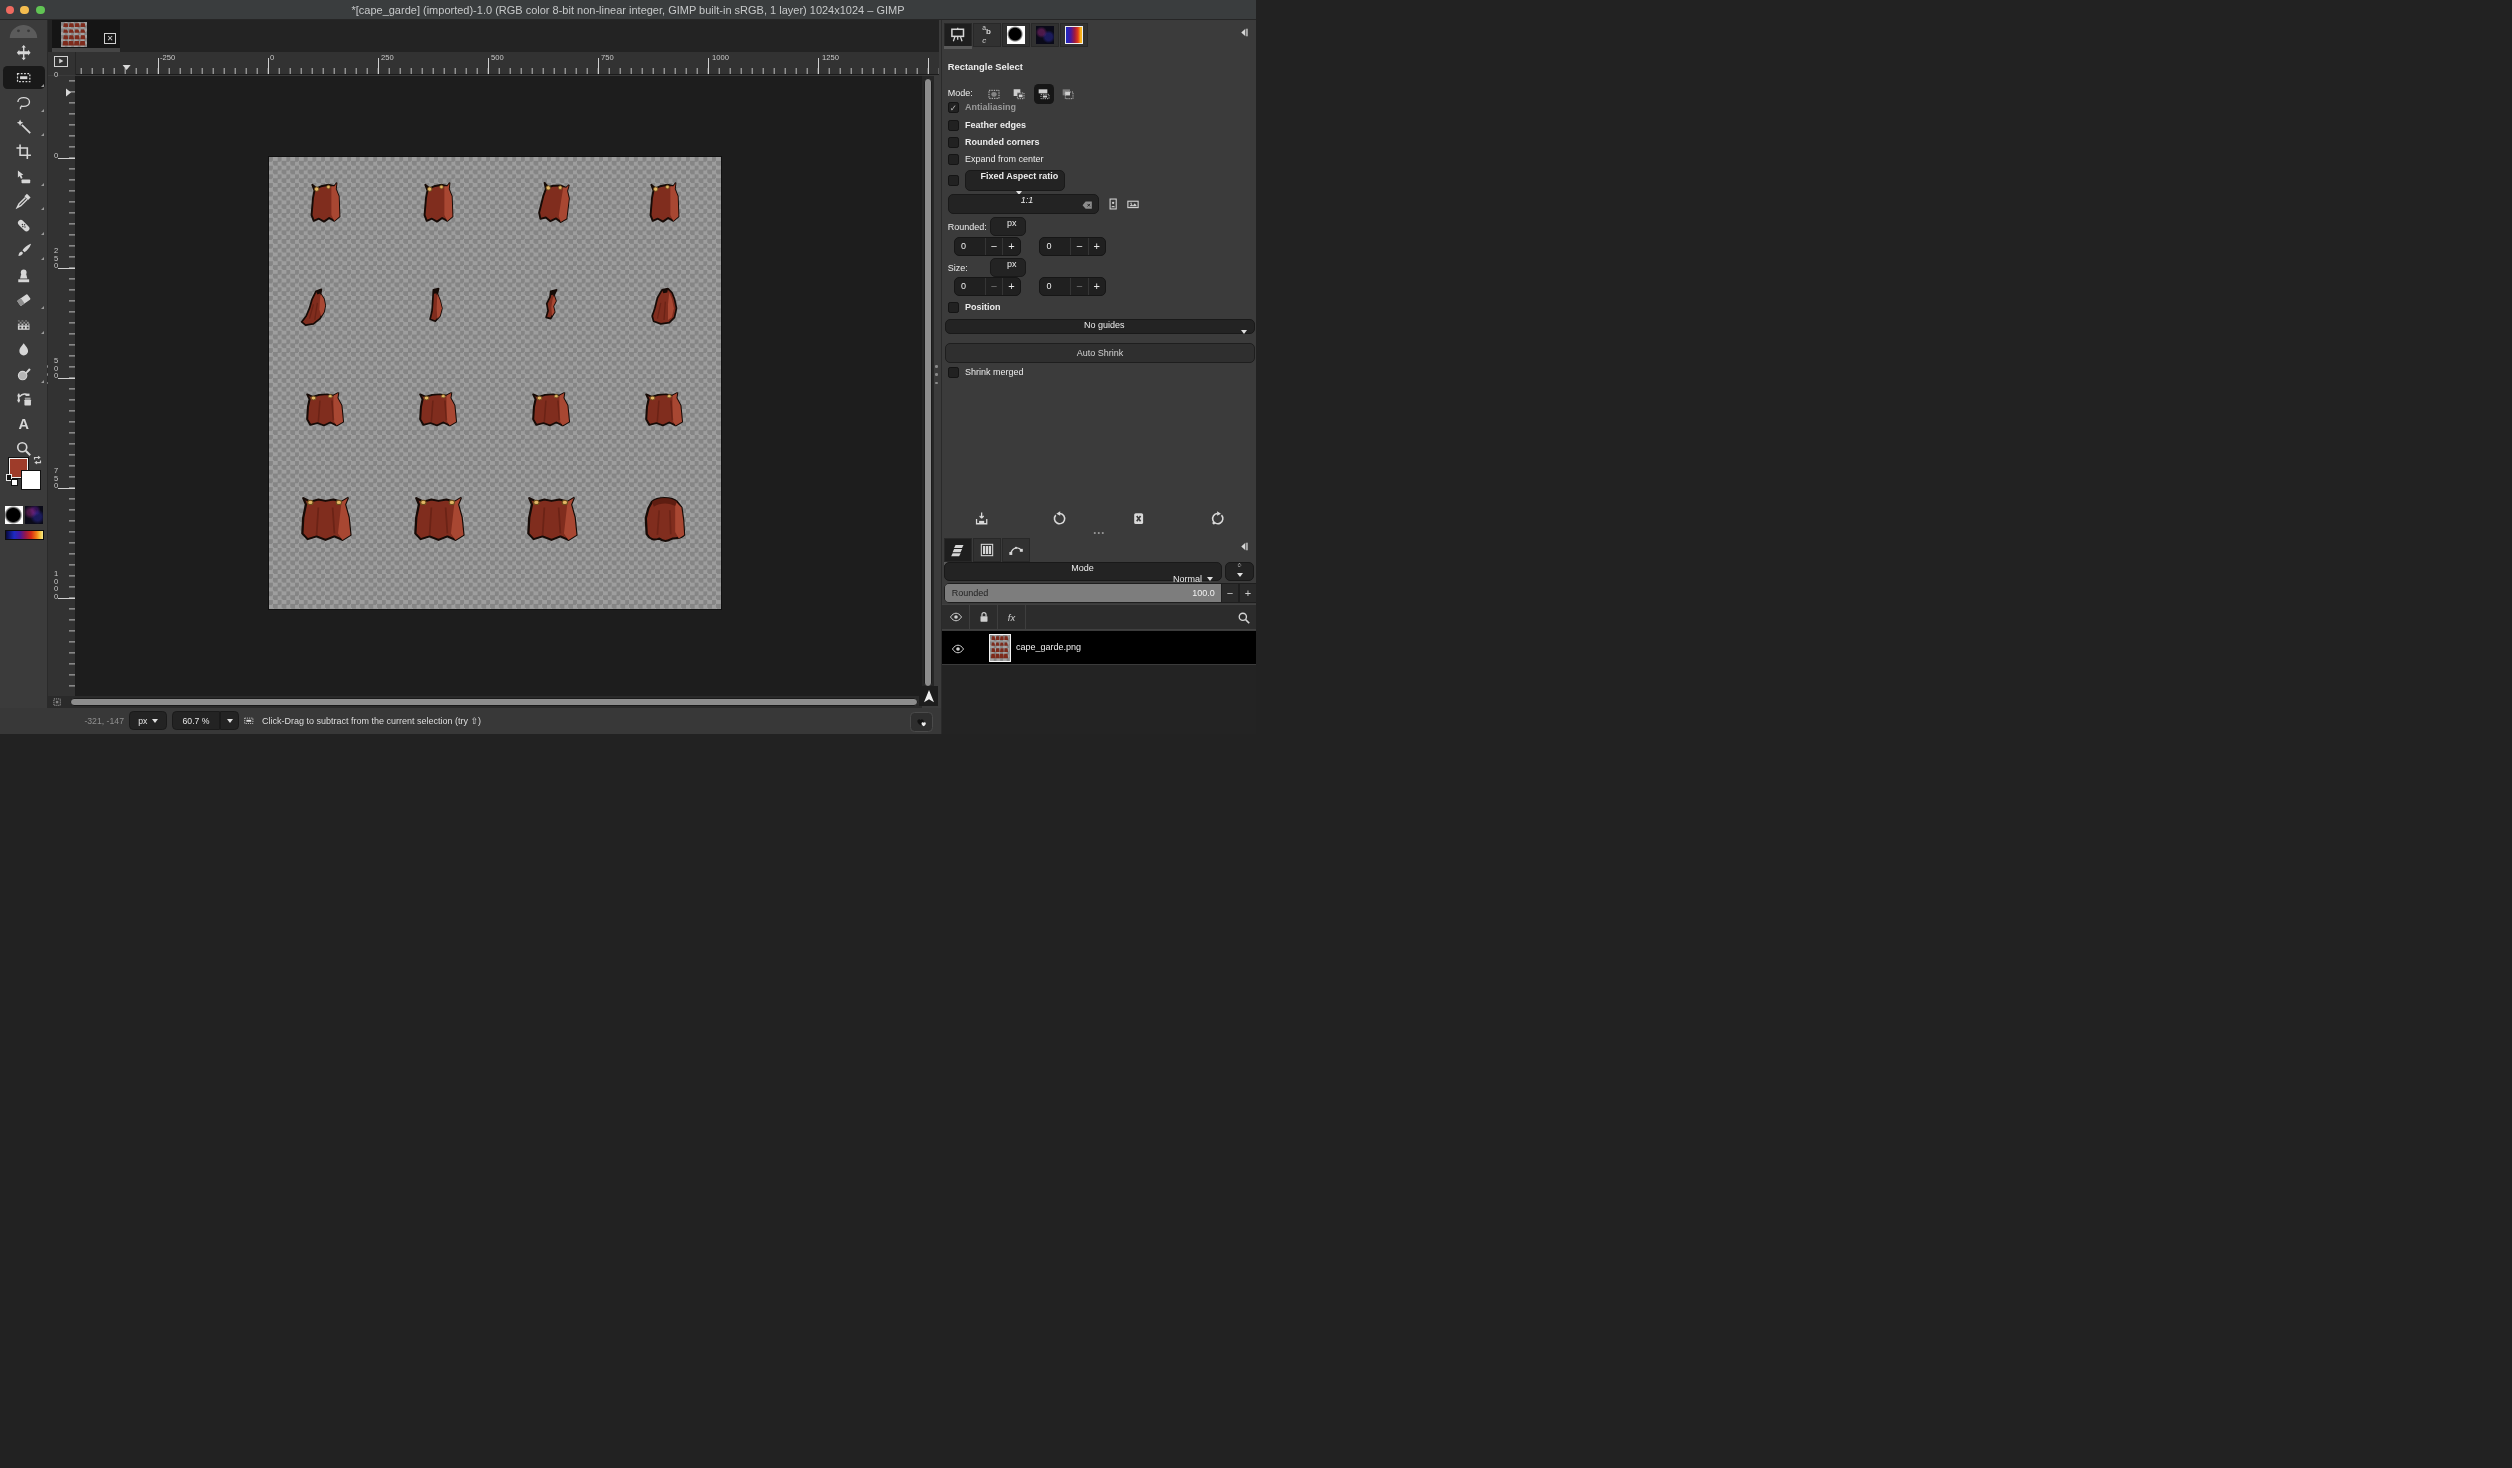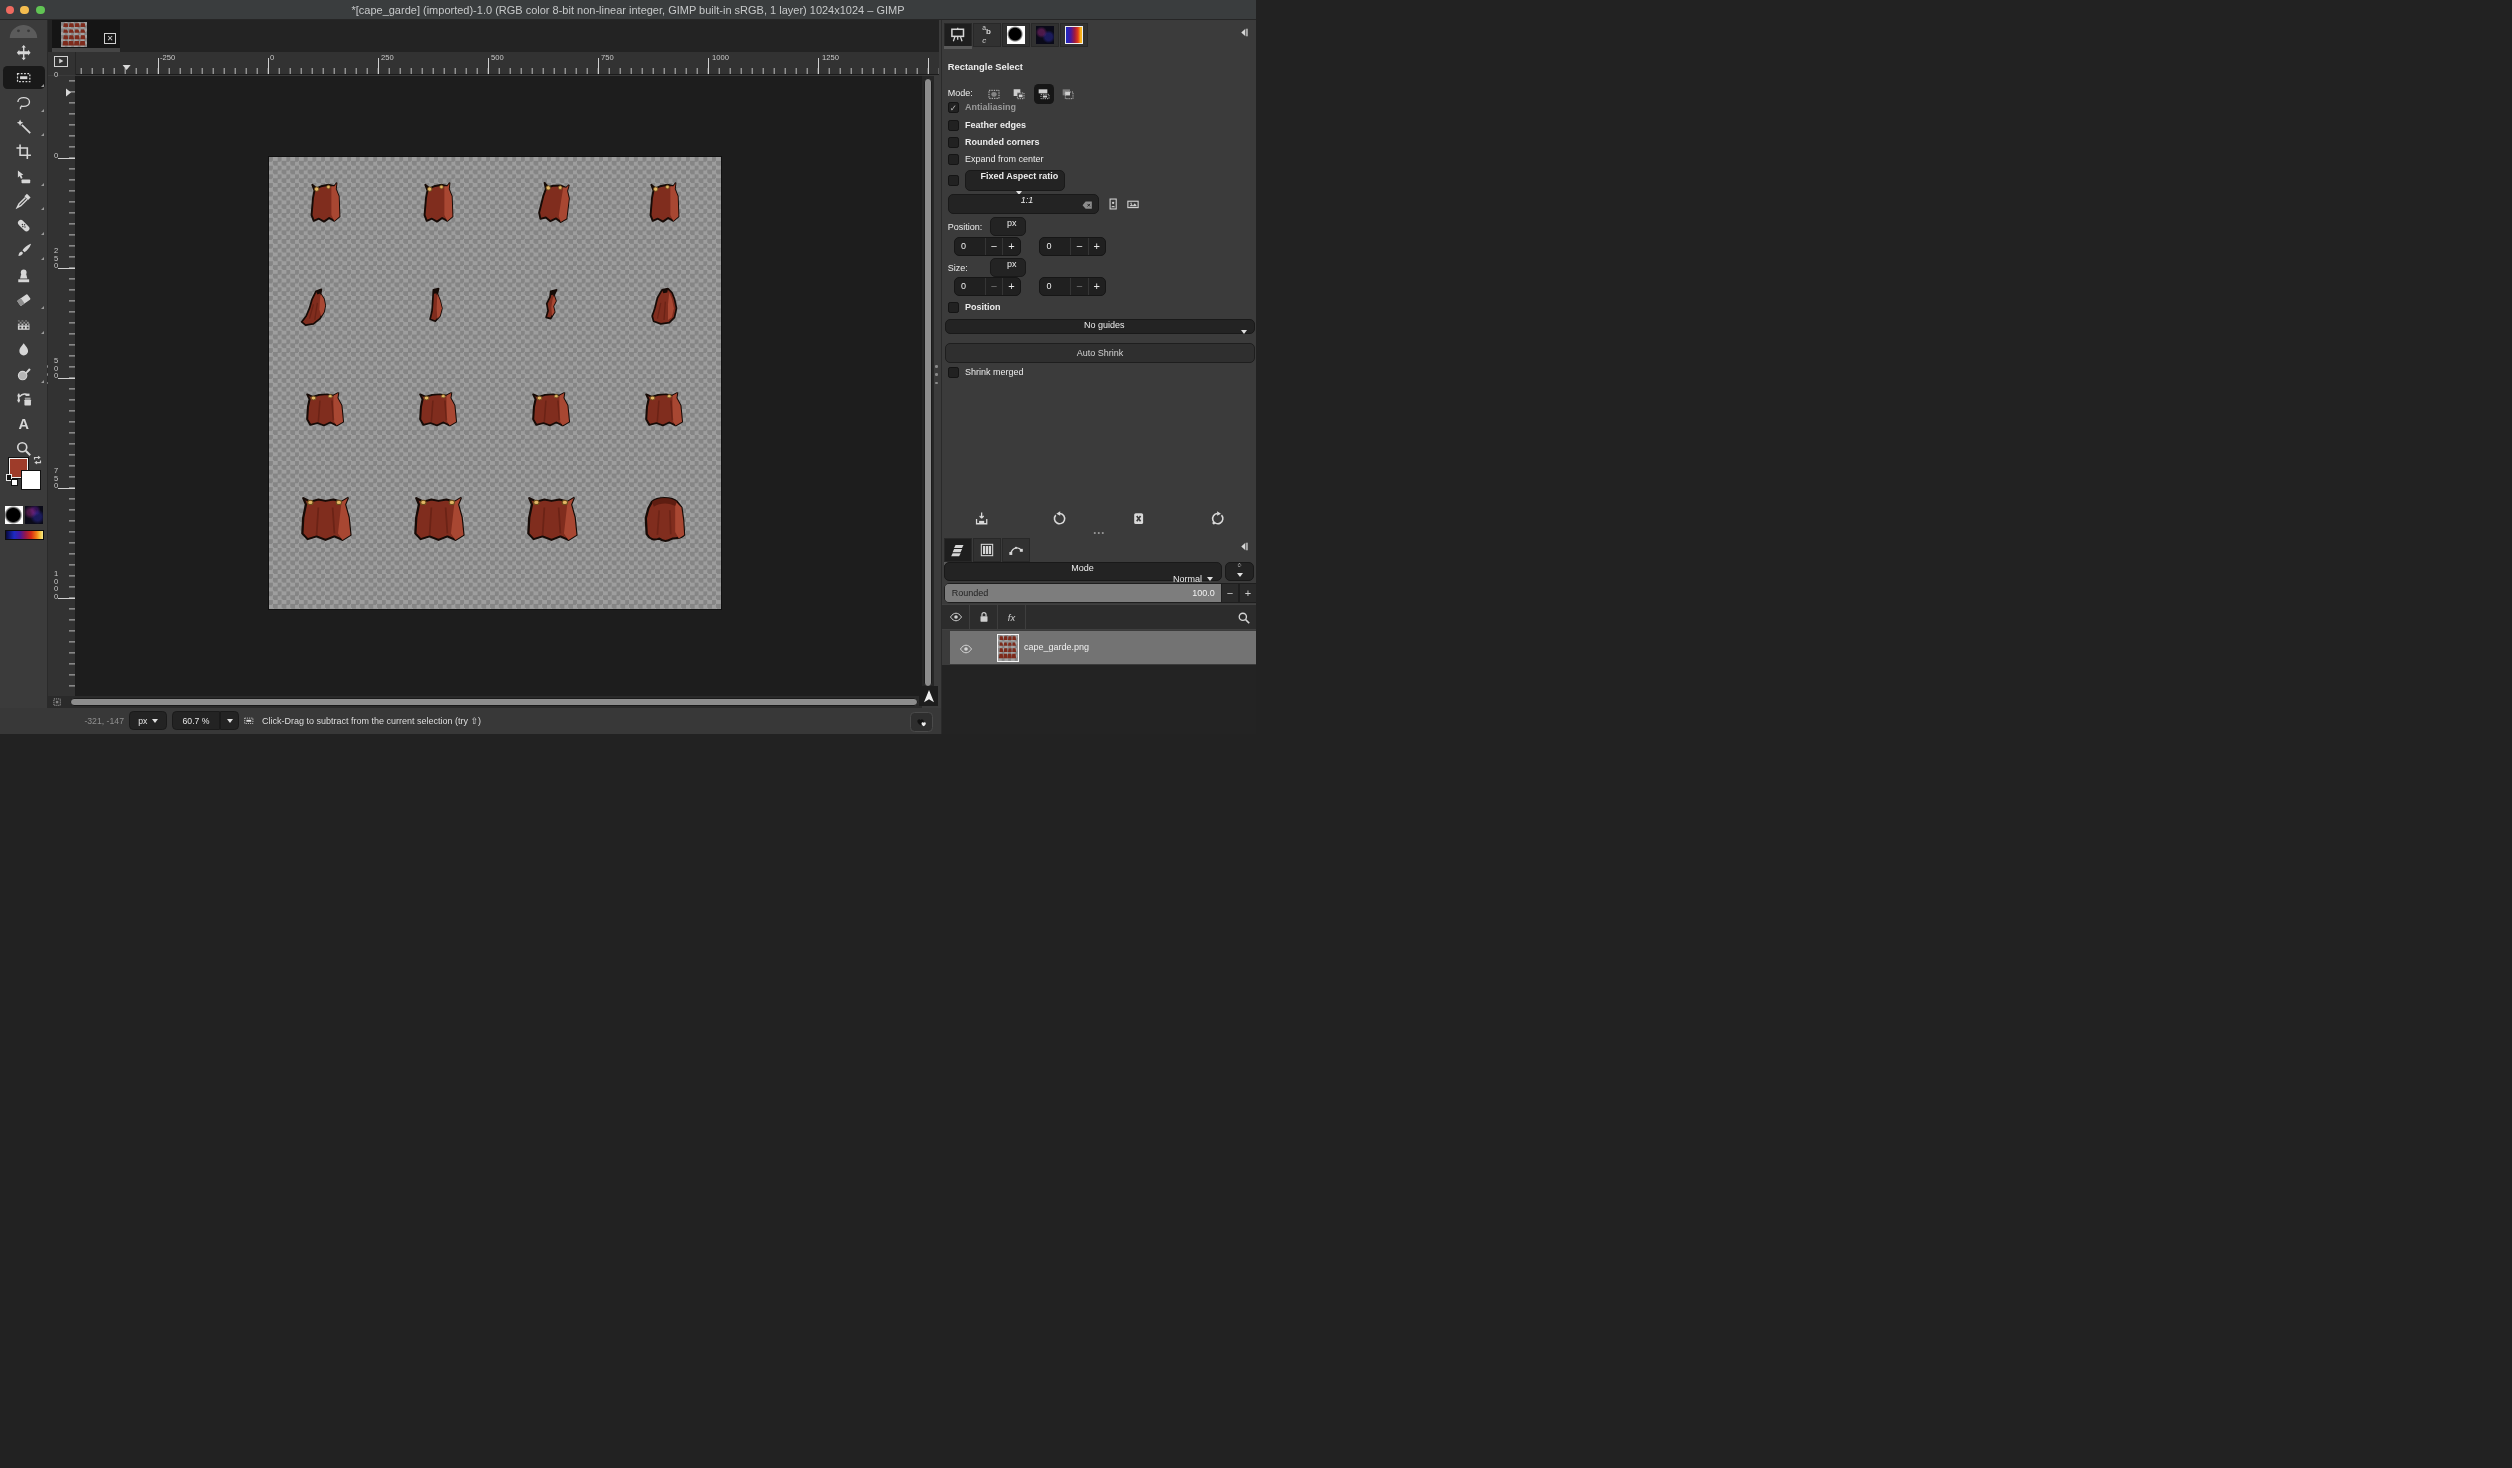--- a/index.html
+++ b/index.html
@@ -92,21 +92,21 @@
   .fullbtn{position:absolute;left:2.9px;width:310px;height:19.6px;background:#2f2f2f;border:0.7px solid #1e1e1e;border-radius:5.1px;color:#d4d4d4;font-size:9px;display:flex;align-items:center;justify-content:center;}
   .midbtns{position:absolute;left:0;top:491px;width:315px;display:flex;justify-content:space-around;color:#d9d9d9;}
   .midbtns svg{width:15.3px;height:15.3px;}
   .dots3{position:absolute;left:0;top:510px;width:315px;text-align:center;color:#999;font-size:7.3px;letter-spacing:1.5px;line-height:5.8px;}
   .opac-track{position:absolute;left:1.5px;top:563px;width:278px;height:19.6px;background:#565656;border-radius:5.1px 0 0 5.1px;overflow:hidden;border:0.7px solid #1e1e1e;}
   .opac-fill{position:absolute;left:0;top:0;width:100%;height:100%;background:#7d7d7d;}
   .opbtn{position:absolute;top:563px;width:18px;height:19.6px;background:#2a2a2a;border:0.7px solid #1e1e1e;color:#cfcfcf;text-align:center;line-height:18px;font-size:11px;}
   .eyerow{position:absolute;left:0;top:584px;width:315px;height:26px;background:#2c2c2c;border-top:0.7px solid #404040;border-bottom:0.7px solid #404040;display:flex;}
   .eyerow .cell{width:28px;height:100%;border-right:0.7px solid #3e3e3e;display:flex;align-items:center;justify-content:center;color:#cfcfcf;}
   .eyerow .cell svg{width:14px;height:14px;}
-  .layerrow{position:absolute;left:8px;top:611px;width:315px;height:33px;background:#737373;}
+  .layerrow{position:absolute;left:0;top:611px;width:315px;height:33px;background:#000000;}
   .layerrow svg.eye{width:14px;height:14px;color:#d6d6d6;}
   .lthumb{left:47px;top:2.9px;width:22px;height:28px;border:1.5px solid #f4f4f4;}
   .lname{left:74px;top:0;line-height:33px;font-size:9px;color:#f0f0f0;}
   .layersdark{position:absolute;left:0;top:645px;width:315px;height:69px;background:#232323;}
   .searchcell{position:absolute;right:5.8px;top:5.8px;color:#d6d6d6;}
   svg{display:block;}
   .it{font-style:italic;}
 </style>
 </head>
 <body>
@@ -806,21 +806,21 @@
           <use href="#i-backclear"></use>
         </svg>
     </div>
     <svg class="abs" style="left:164px;top:176px;width:14px;height:16px;color:#cfcfcf" viewBox="0 0 24 24">
         <use href="#i-doc-port"></use>
       </svg>
     <svg class="abs" style="left:183px;top:177px;width:16px;height:14.5px;color:#cfcfcf" viewBox="0 0 24 24">
         <use href="#i-doc-land"></use>
       </svg>
 
-    <div class="abs plabel" style="left:5.8px;top:202px">Position:</div>
+    <div class="abs plabel" style="left:5.8px;top:202px">Rounded:</div>
     <div class="pill" style="left:48px;top:197px;width:36px;height:19px;padding-left:7.3px;gap:5.1px">
         <span>px</span>
         <span class="caret"></span>
       </div>
     <div class="spin" style="left:11.6px;top:217px">
         <span class="val">0</span>
         <span class="bt">−</span>
         <span class="bt">+</span>
       </div>
     <div class="spin" style="left:97px;top:217px">

